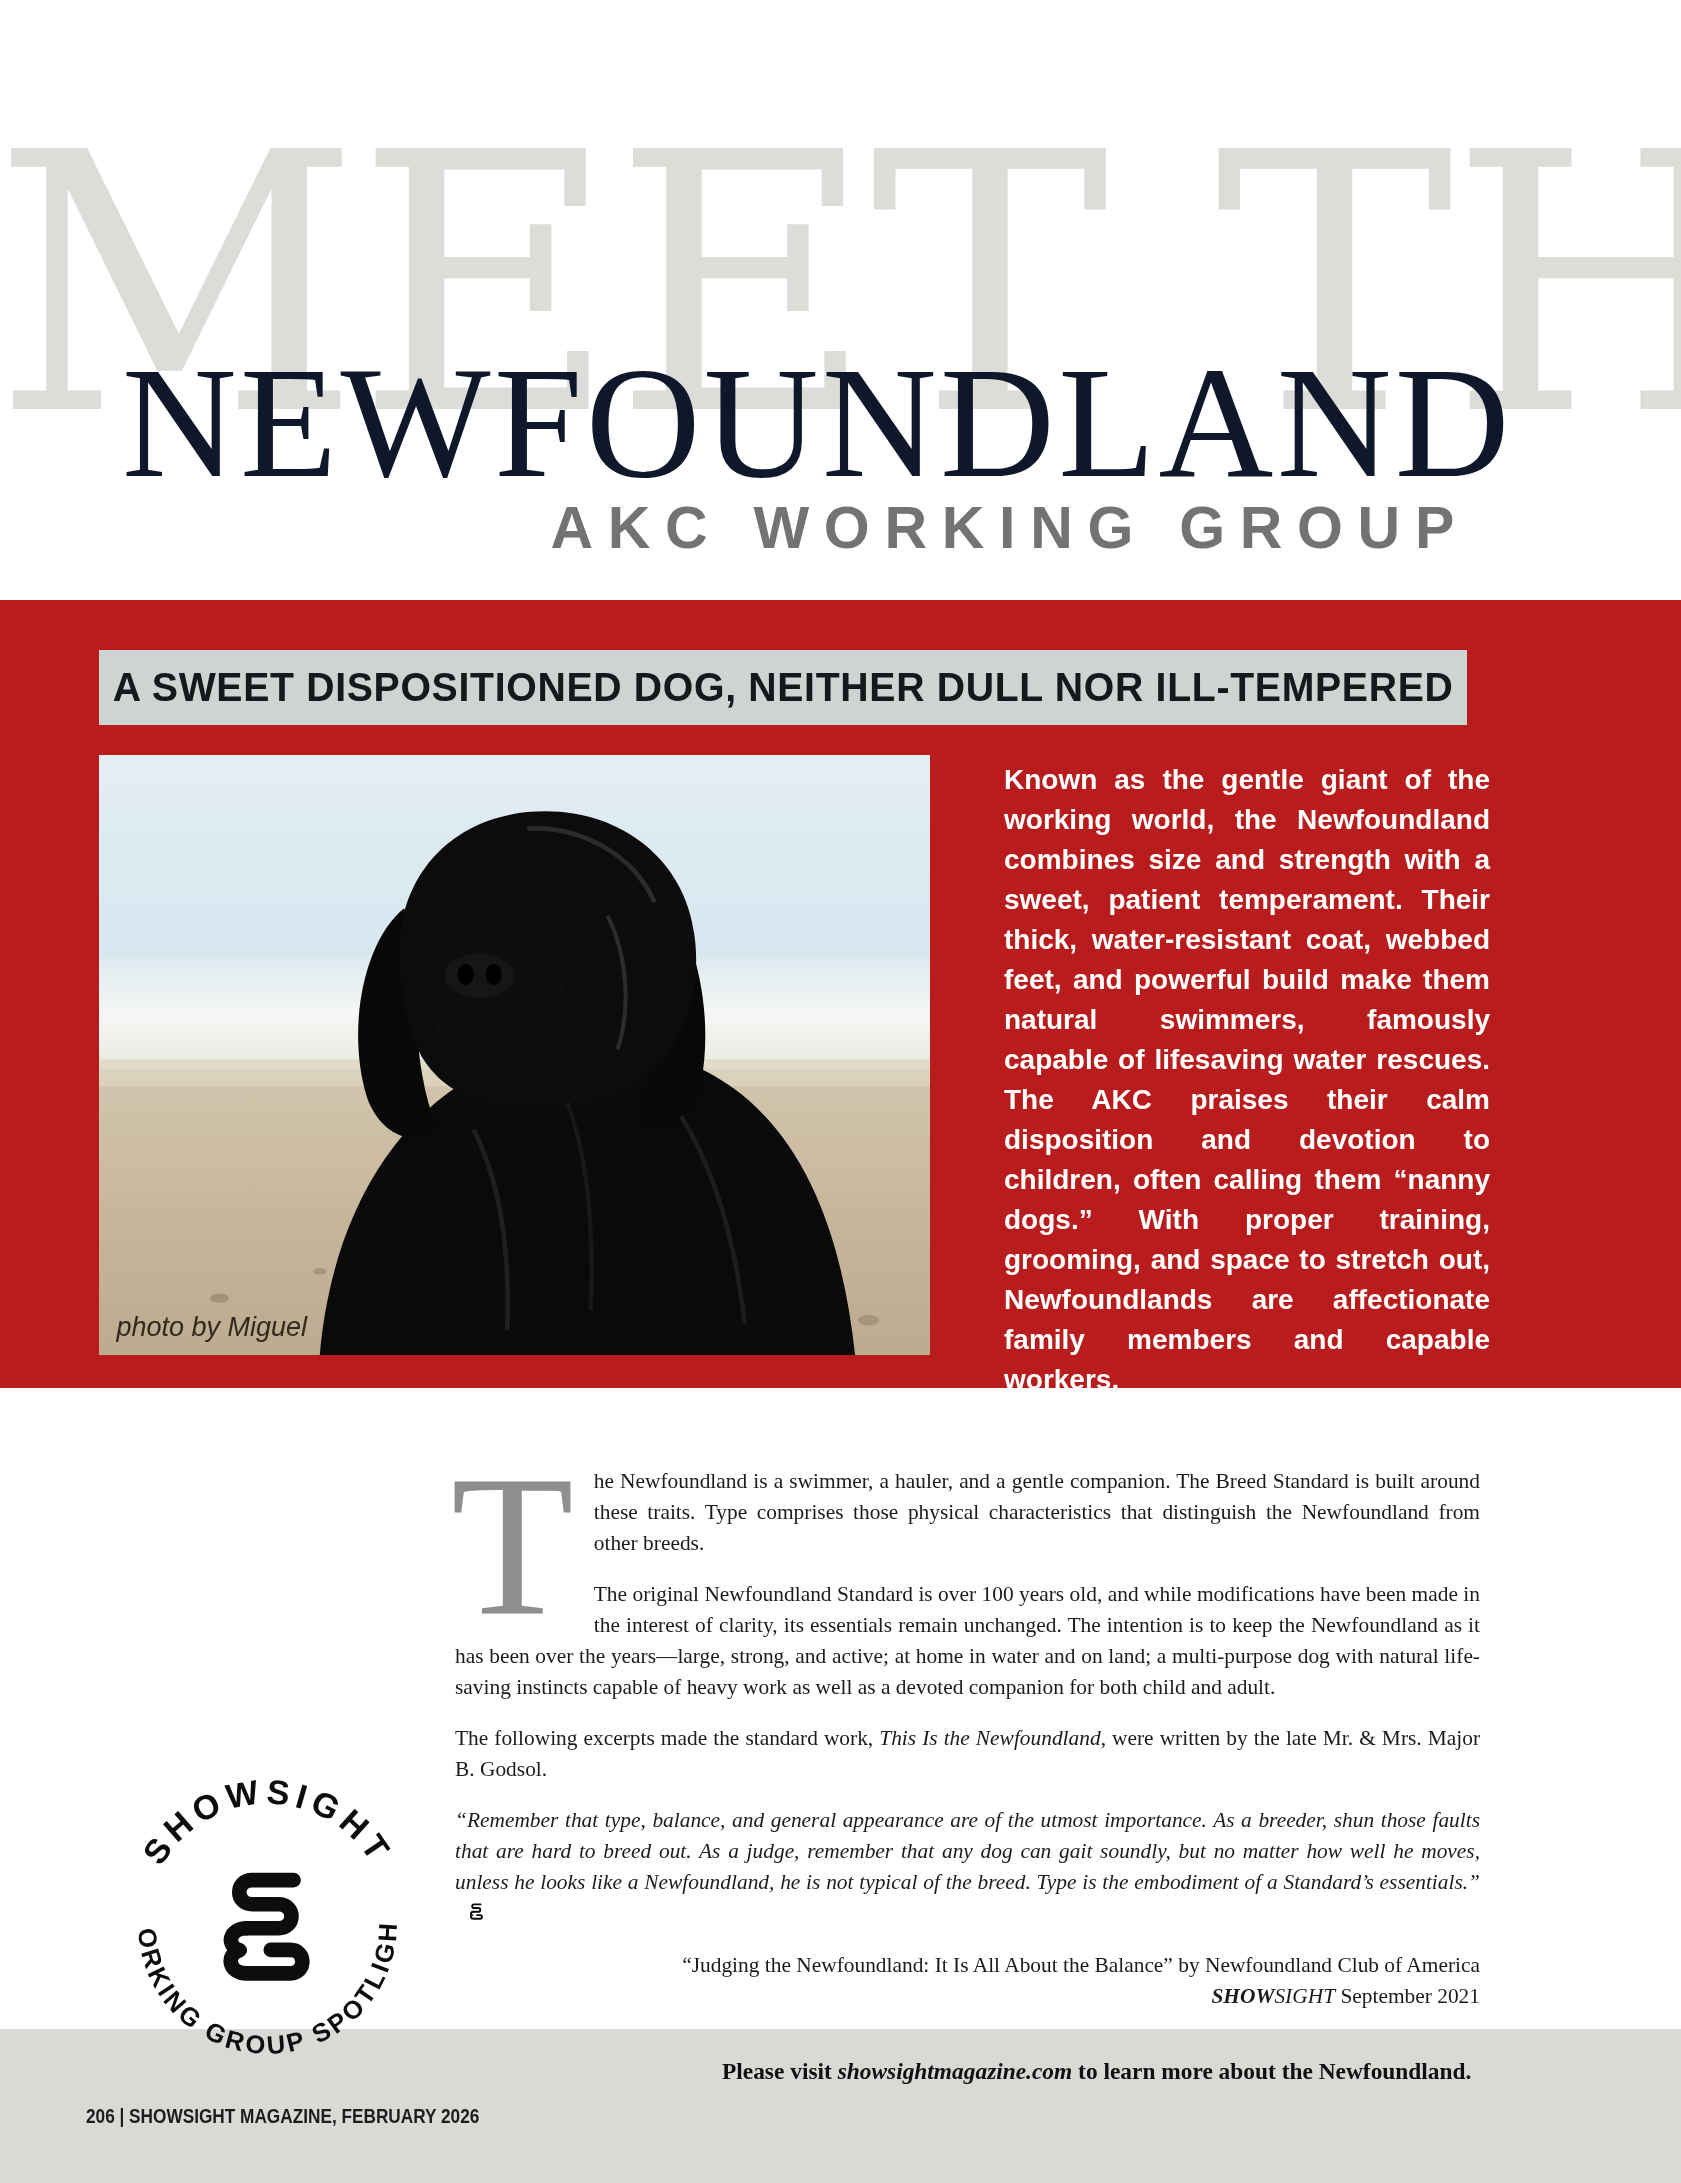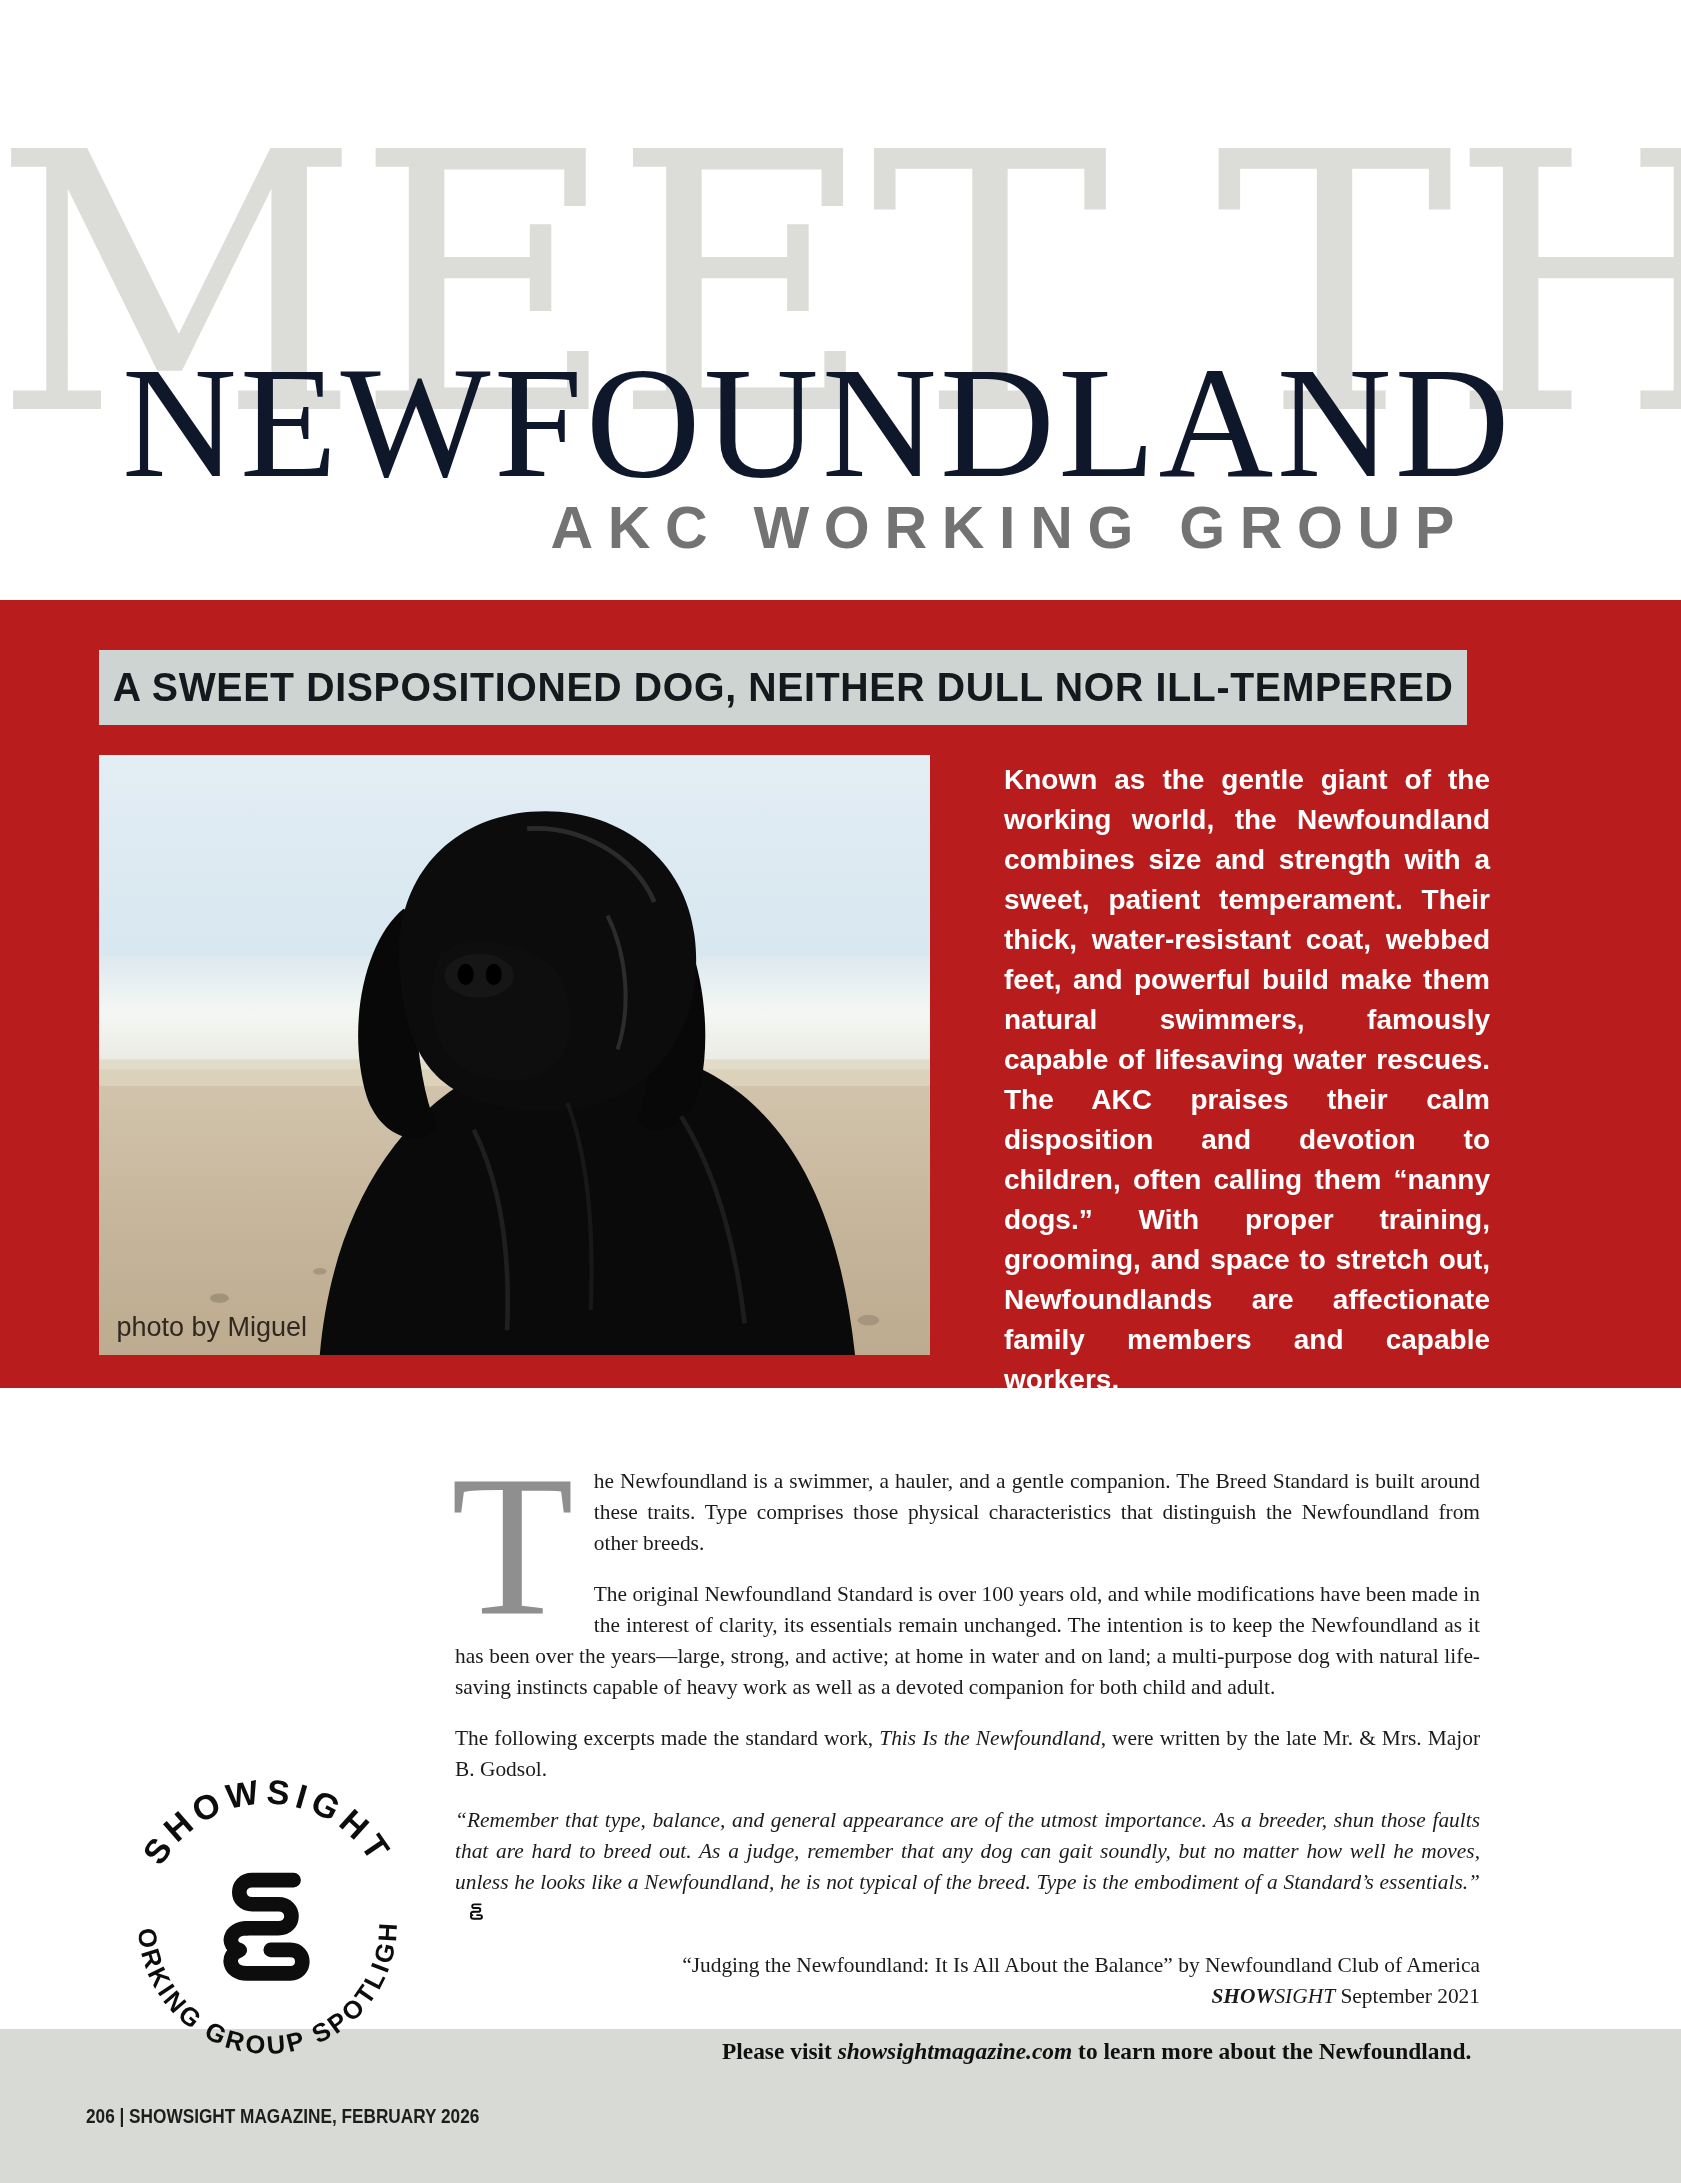--- a/index.html
+++ b/index.html
@@ -36,21 +36,21 @@
     font-family:"Liberation Sans", sans-serif;font-weight:bold;font-size:40px;
     letter-spacing:0.7px;color:#15181c;white-space:nowrap;
     transform:scaleX(.98);transform-origin:center;
   }
   .photo{
     left:99px;top:155px;width:831px;height:600px;overflow:hidden;background:#dfeaf1;
   }
   .photo svg{display:block;width:100%;height:100%;}
   .photo-caption{
     left:17.4px;bottom:12px;
-    font-family:"Liberation Sans", sans-serif;
+    font-family:"Liberation Sans", sans-serif;font-style:italic;
     font-size:27px;color:#31281f;
   }
   .intro{
     left:1004px;top:160px;width:486px;height:602px;
     font-family:"Liberation Sans", sans-serif;font-weight:bold;
     font-size:28px;line-height:40px;color:#ffffff;
     text-align:justify;
   }
 
   
@@ -72,21 +72,21 @@
 
   
   .badge{left:115px;top:1772px;width:305px;height:305px;z-index:5;}
   .badge text{
     font-family:"Liberation Sans", sans-serif;font-weight:bold;fill:#0d0d0d;
   }
 
   
   .footer-band{left:0;top:2029px;width:1681px;height:154px;background:#d8dad6;}
   .visit-note{
-    left:722px;top:9px;white-space:nowrap;
+    left:722px;top:29px;white-space:nowrap;
     font-family:"Liberation Serif", serif;font-weight:bold;font-size:23.4px;color:#101010;
   }
   .visit-site{font-style:italic;}
   .page-info{
     left:86px;top:75px;
     font-family:"Liberation Sans", sans-serif;font-weight:bold;font-size:21px;
     color:#1d1d1d;transform:scaleX(.82);transform-origin:left center;white-space:nowrap;
   }
 </style>
 </head>

